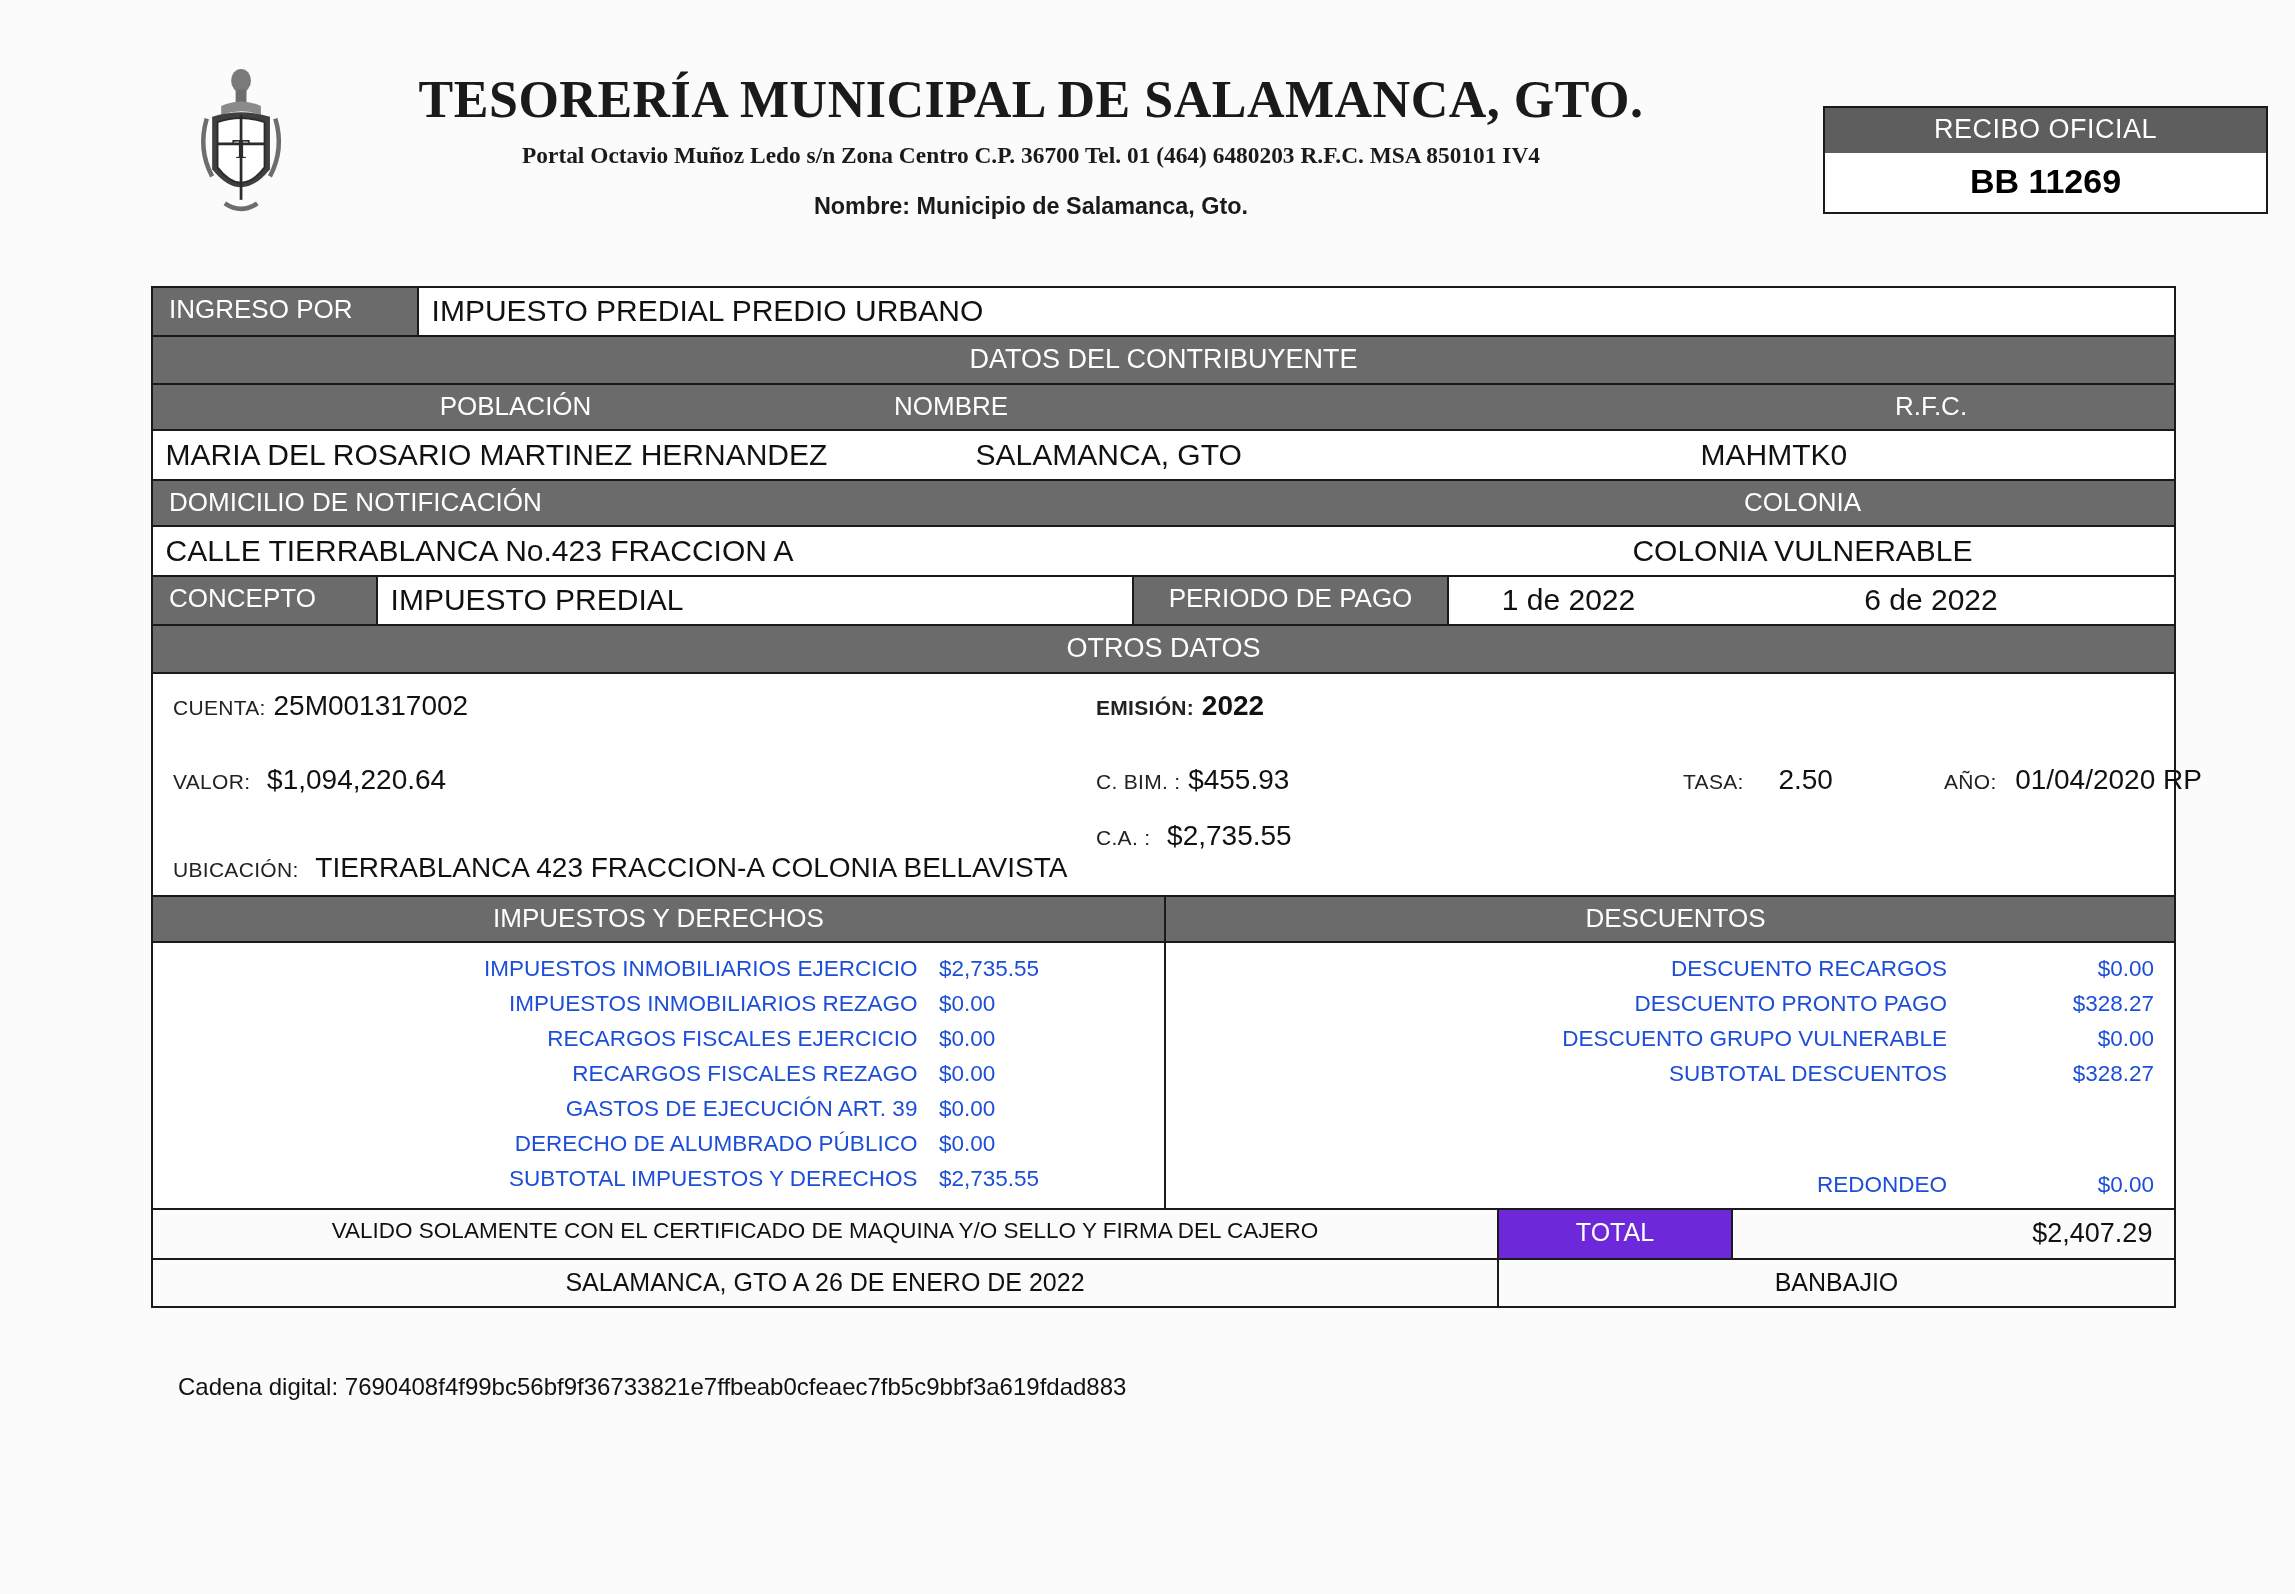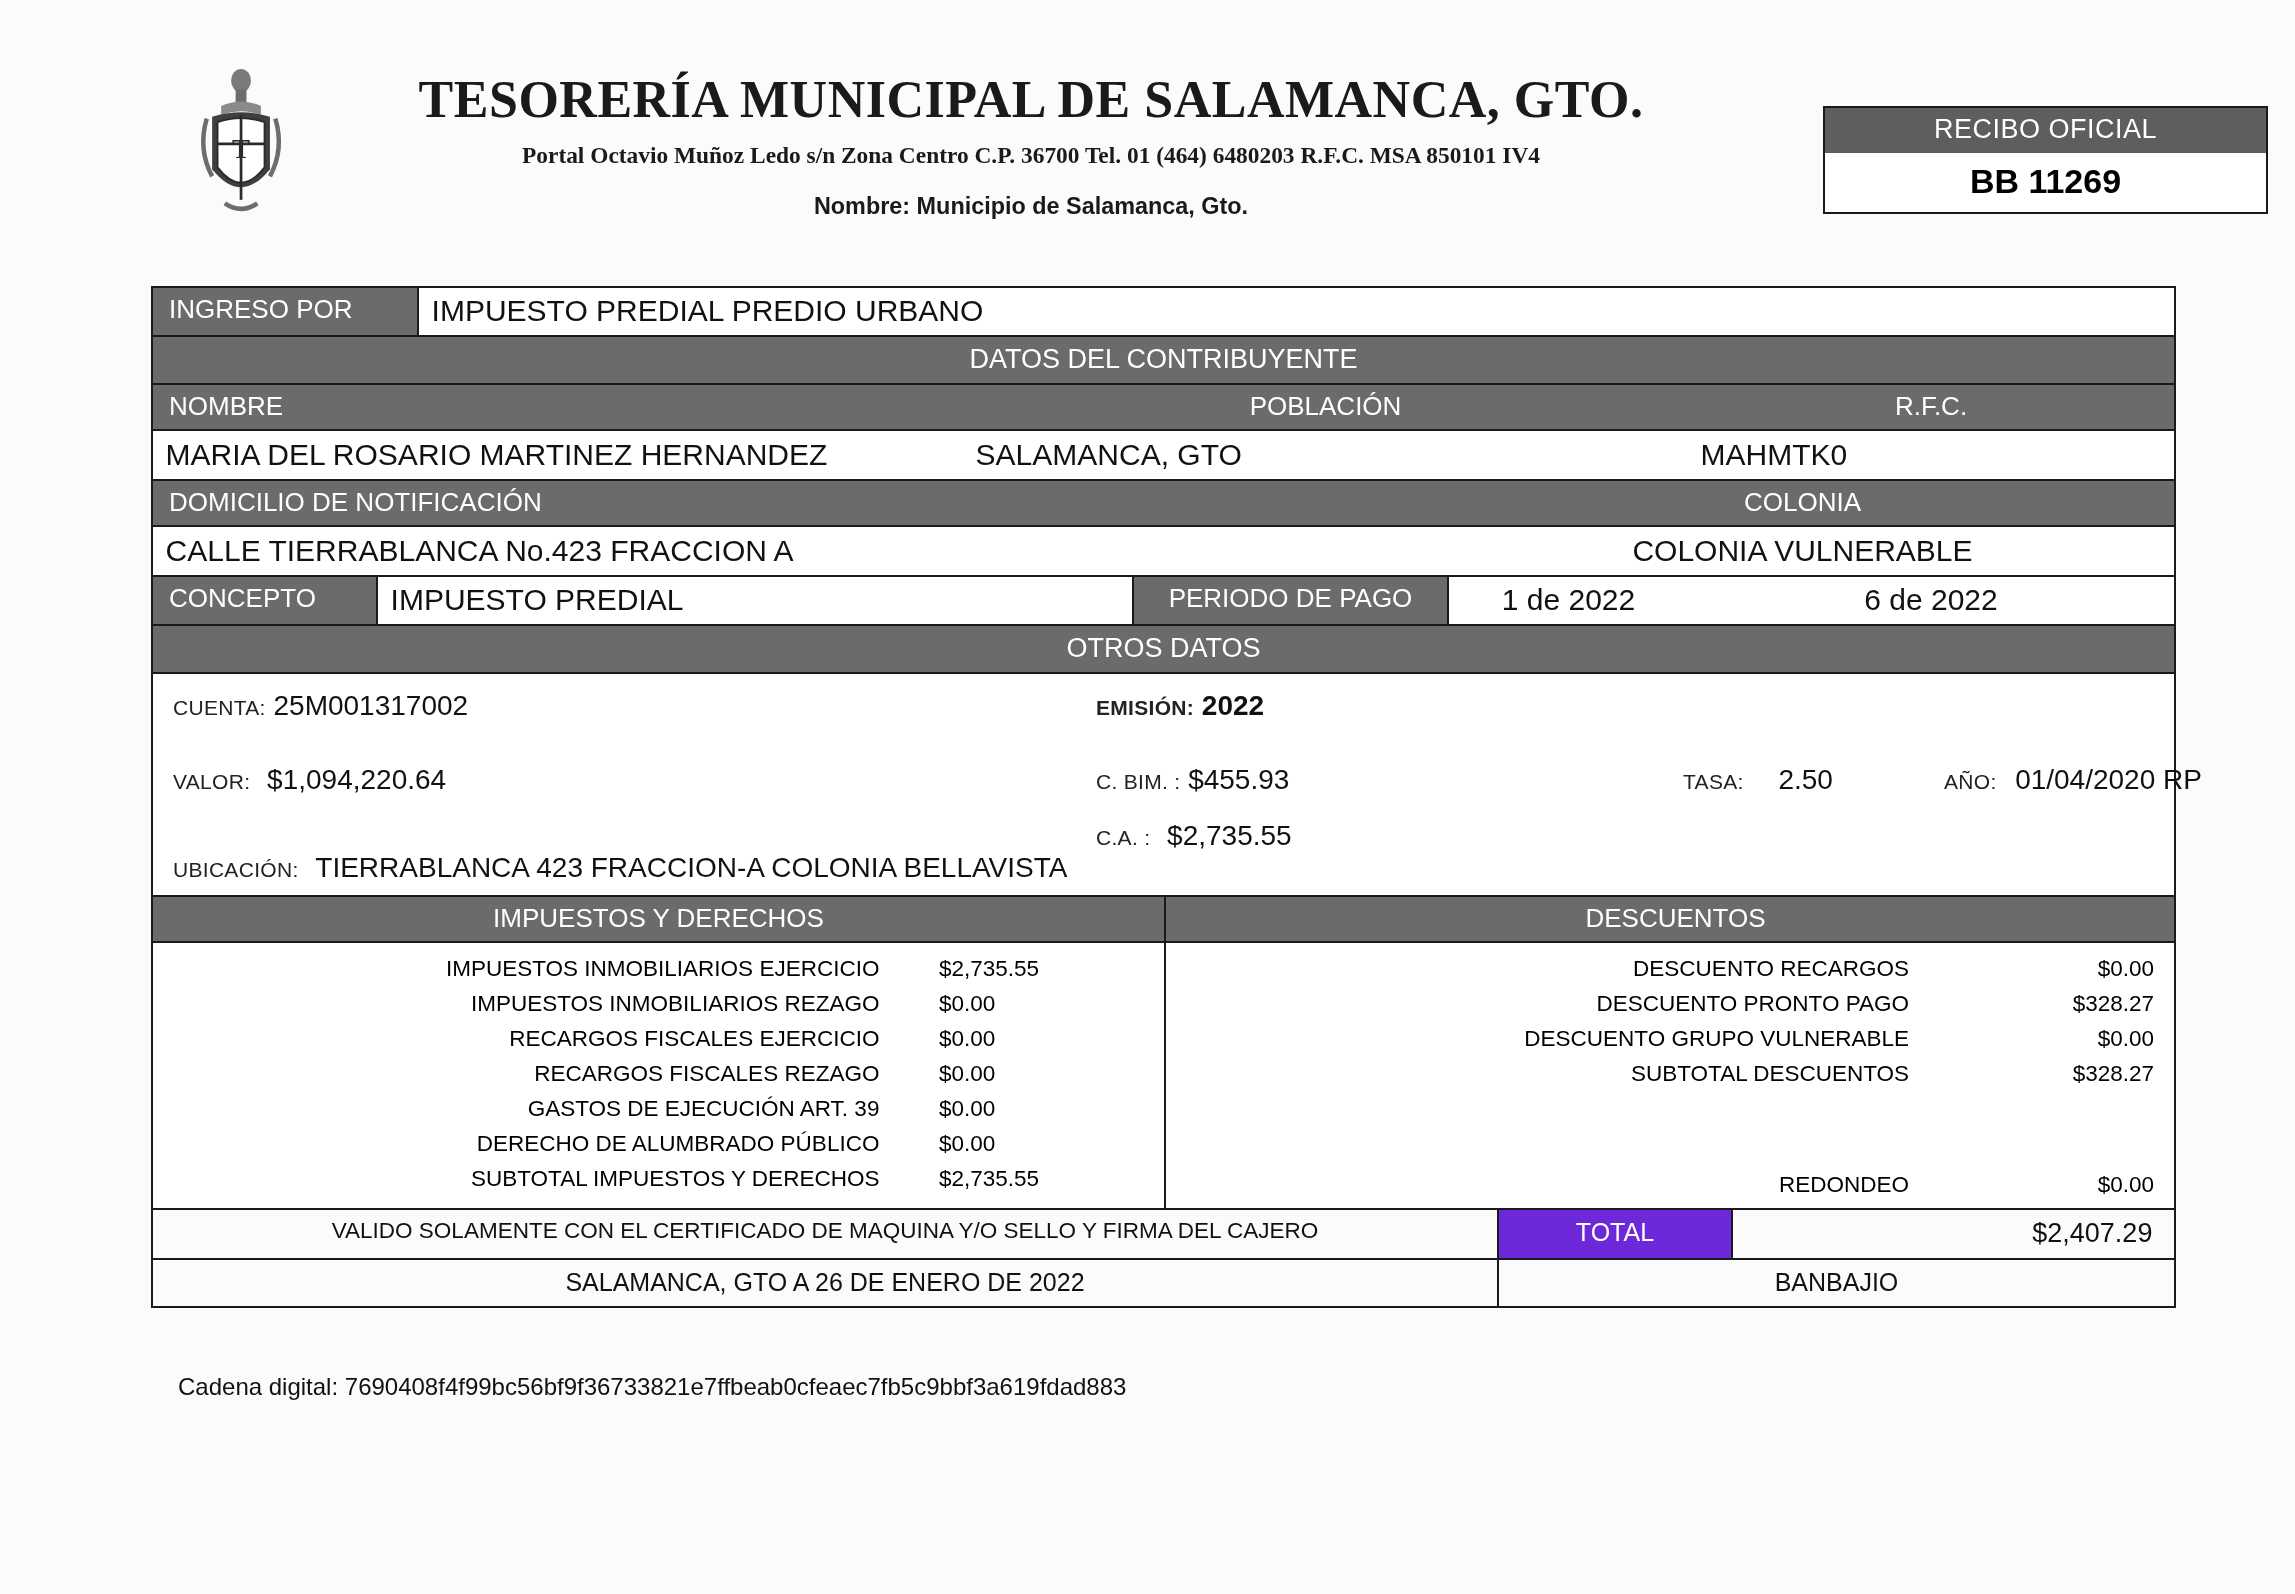--- a/index.html
+++ b/index.html
@@ -192,23 +192,22 @@
   .body2 {
     display: flex;
     background: #ffffff;
     border-bottom: 2.7px solid #1a1a1a;
   }
   .col-left { width: 1013px; border-right: 2.7px solid #1a1a1a; box-sizing: border-box; padding: 9px 0 5.4px 0; }
   .col-right { flex: 1; box-sizing: border-box; padding: 9px 0 5.4px 0; }
   .line {
     display: flex;
     font-size: 22.5px;
-    color: #000000;
+    color: #1d4ed8;
     padding: 4.5px 0;
-    gap: 38px;
   }
   .line .lab { flex: 1; text-align: right; padding-right: 21.6px; white-space: nowrap; }
   .line .amt { width: 225px; text-align: left; }
   .line.r .lab { padding-right: 0; }
   .line.r .amt { width: 207px; text-align: right; padding-right: 20px; }
   .spacer { height: 38px; }
 
   
   .r-val .c1 { flex: 1; }
   .r-val .c2 { width: 234px; }
@@ -289,22 +288,22 @@
     <div class="row r-ingreso bdr-b">
       <div class="cell c1 lbl-dark bdr-r">INGRESO POR</div>
       <div class="cell c2 val">IMPUESTO PREDIAL PREDIO URBANO</div>
     </div>
 
     <div class="row bdr-b">
       <div class="bar-dark">DATOS DEL CONTRIBUYENTE</div>
     </div>
 
     <div class="row r-npr bdr-b">
+      <div class="cell c2 lbl-dark center">POBLACIÓN</div>
       <div class="cell c1 lbl-dark">NOMBRE</div>
-      <div class="cell c2 lbl-dark center">POBLACIÓN</div>
       <div class="cell c3 lbl-dark center">R.F.C.</div>
     </div>
 
     <div class="row r-nprv bdr-b">
       <div class="cell c1 val">MARIA DEL  ROSARIO MARTINEZ HERNANDEZ</div>
       <div class="cell c2 val">SALAMANCA, GTO</div>
       <div class="cell c3 val">MAHMTK0</div>
     </div>
 
     <div class="row r-dom bdr-b">

